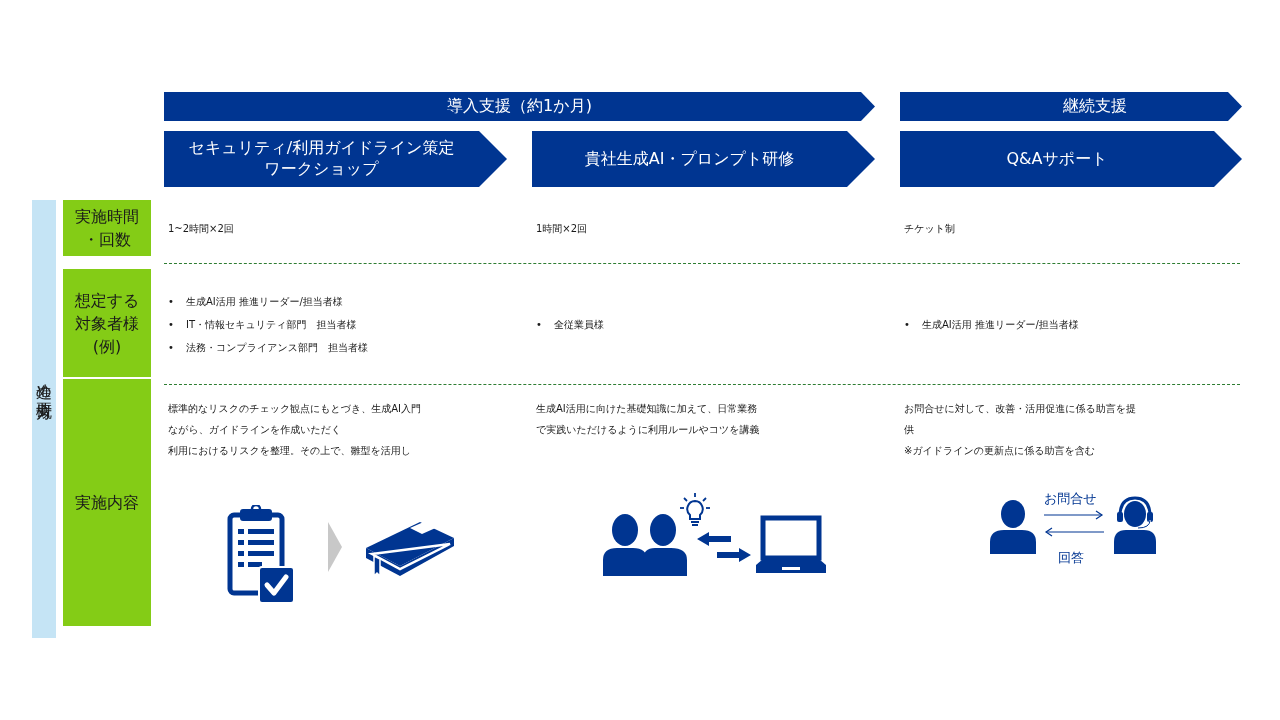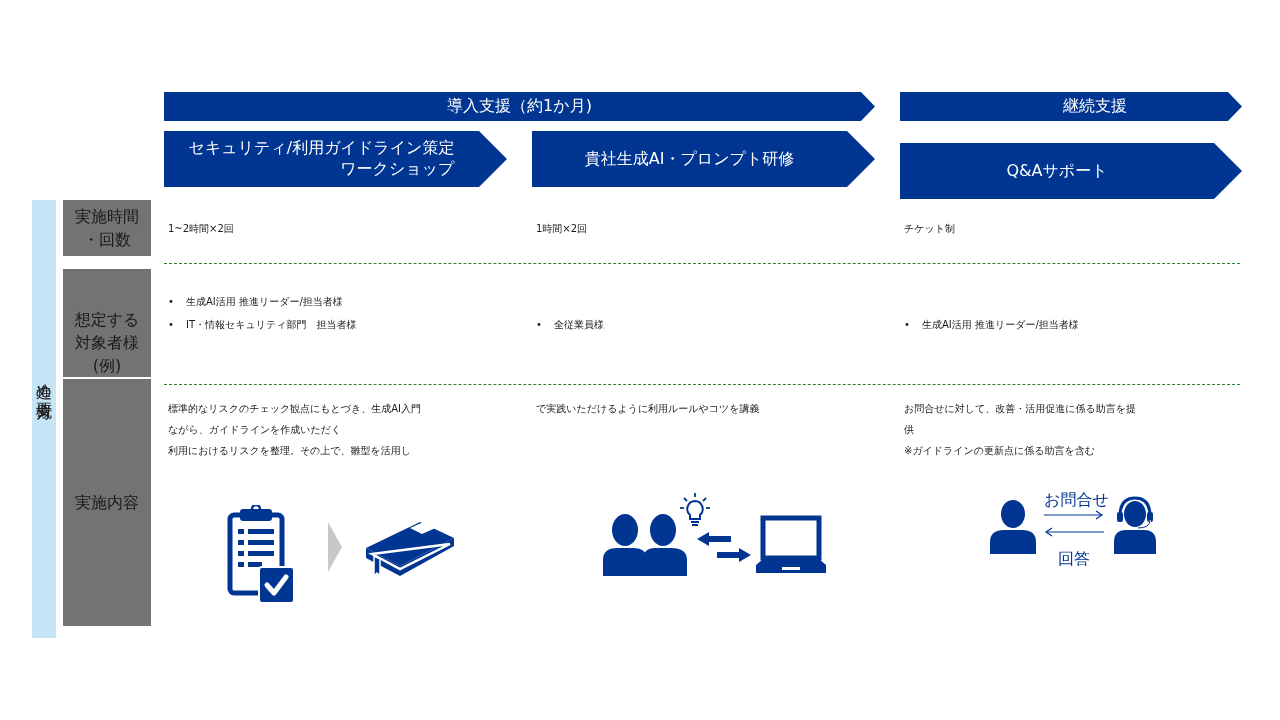--- a/index.html
+++ b/index.html
@@ -4,51 +4,51 @@
 <style>
   * { margin: 0; padding: 0; box-sizing: border-box; }
   html, body { width: 1280px; height: 720px; background: #ffffff; overflow: hidden; }
   body { position: relative; font-family: "DejaVu Sans", "Liberation Sans", sans-serif; color: #1a1a1a; }
 
   .chevron {
     position: absolute;
     background: #003591;
     color: #ffffff;
     display: flex; align-items: center; justify-content: center;
-    text-align: right;
+    text-align: center;
     line-height: 1.3;
   }
   .phase { top: 92px; height: 29px; font-size: 16px; }
   .phase-a { left: 164px; width: 711px; clip-path: polygon(0 0, calc(100% - 14px) 0, 100% 50%, calc(100% - 14px) 100%, 0 100%); }
   .phase-b { left: 900px; width: 342px; clip-path: polygon(0 0, calc(100% - 14px) 0, 100% 50%, calc(100% - 14px) 100%, 0 100%); padding-left: 48px; }
 
   .step { top: 131px; height: 56px; font-size: 16px; }
   .step-1 { left: 164px; width: 343px; clip-path: polygon(0 0, calc(100% - 28px) 0, 100% 50%, calc(100% - 28px) 100%, 0 100%); padding-right: 28px; }
   .step-2 { left: 532px; width: 343px; clip-path: polygon(0 0, calc(100% - 28px) 0, 100% 50%, calc(100% - 28px) 100%, 0 100%); padding-right: 28px; }
-  .step-3 { left: 900px; width: 342px; clip-path: polygon(0 0, calc(100% - 28px) 0, 100% 50%, calc(100% - 28px) 100%, 0 100%); padding-right: 28px; margin-top: 12px; }
+  .step-3 { left: 900px; width: 342px; clip-path: polygon(0 0, calc(100% - 28px) 0, 100% 50%, calc(100% - 28px) 100%, 0 100%); padding-right: 28px; }
 
   .side-bar {
     position: absolute; left: 32px; top: 200px; width: 24px; height: 438px;
     background: #c5e4f5;
   }
   .side-bar-text {
     position: absolute; left: 0; top: 172px; width: 24px;
     writing-mode: vertical-rl; text-orientation: upright;
     font-size: 16px; line-height: 24px; letter-spacing: 0;
     display: flex; align-items: center; justify-content: flex-start;
   }
 
   .label-box {
     position: absolute; left: 63px; width: 88px;
-    background: #737373;
+    background: #84cc16;
     display: flex; align-items: center; justify-content: center;
     text-align: center; font-size: 16px; line-height: 23px;
   }
   .lb-1 { top: 200px; height: 56px; }
-  .lb-2 { top: 269px; height: 108px; align-items: flex-end; }
+  .lb-2 { top: 269px; height: 108px; }
   .lb-3 { top: 379px; height: 247px; }
 
   .dash {
     position: absolute; left: 164px; width: 1076px; height: 0;
     border-top: 1.5px dashed #2e7d32;
   }
   .dash-1 { top: 263px; }
   .dash-2 { top: 384px; }
 
   .cell { position: absolute; font-size: 10px; line-height: 21px; }
@@ -58,21 +58,21 @@
   .row1 { top: 218px; }
   .row2-multi { top: 290px; }
   .row2-single { top: 313px; }
   .row3 { top: 398px; }
 
   ul.bullets { list-style: none; }
   ul.bullets li { position: relative; padding-left: 18px; line-height: 23px; }
   ul.bullets li::before { content: "•"; position: absolute; left: 0; top: 0; }
 
   .icon { position: absolute; }
-  .small-label { position: absolute; font-size: 16px; color: #003591; }
+  .small-label { position: absolute; font-size: 13px; color: #003591; }
 </style>
 </head>
 <body>
 
 <div class="chevron phase phase-a">
   <span>導入支援（約1か月)</span>
 </div>
 <div class="chevron phase phase-b">
   <span>継続支援</span>
 </div>
@@ -115,39 +115,41 @@
 <div class="dash dash-2"></div>
 
 <div class="cell c1 row1">1~2時間×2回</div>
 <div class="cell c2 row1">1時間×2回</div>
 <div class="cell c3 row1">チケット制</div>
 
 <div class="cell c1 row2-multi">
   <ul class="bullets">
     <li>生成AI活用 推進リーダー/担当者様</li>
     <li>IT・情報セキュリティ部門　担当者様</li>
+    <li>法務・コンプライアンス部門　担当者様</li>
   </ul>
 </div>
 <div class="cell c2 row2-single">
   <ul class="bullets">
     <li>全従業員様</li>
   </ul>
 </div>
 <div class="cell c3 row2-single">
   <ul class="bullets">
     <li>生成AI活用 推進リーダー/担当者様</li>
   </ul>
 </div>
 
 <div class="cell c1 row3">
   <div>標準的なリスクのチェック観点にもとづき、生成AI入門</div>
   <div>ながら、ガイドラインを作成いただく</div>
   <div>利用におけるリスクを整理。その上で、雛型を活用し</div>
 </div>
 <div class="cell c2 row3">
+  <div>生成AI活用に向けた基礎知識に加えて、日常業務</div>
   <div>で実践いただけるように利用ルールやコツを講義</div>
 </div>
 <div class="cell c3 row3">
   <div>お問合せに対して、改善・活用促進に係る助言を提</div>
   <div>供</div>
   <div>※ガイドラインの更新点に係る助言を含む</div>
 </div>
 
 <svg class="icon" style="left:226px; top:505px;" width="70" height="100" viewBox="0 0 70 100">
   <rect x="4" y="10" width="52" height="78" rx="4" fill="none" stroke="#003591" stroke-width="5"></rect>

